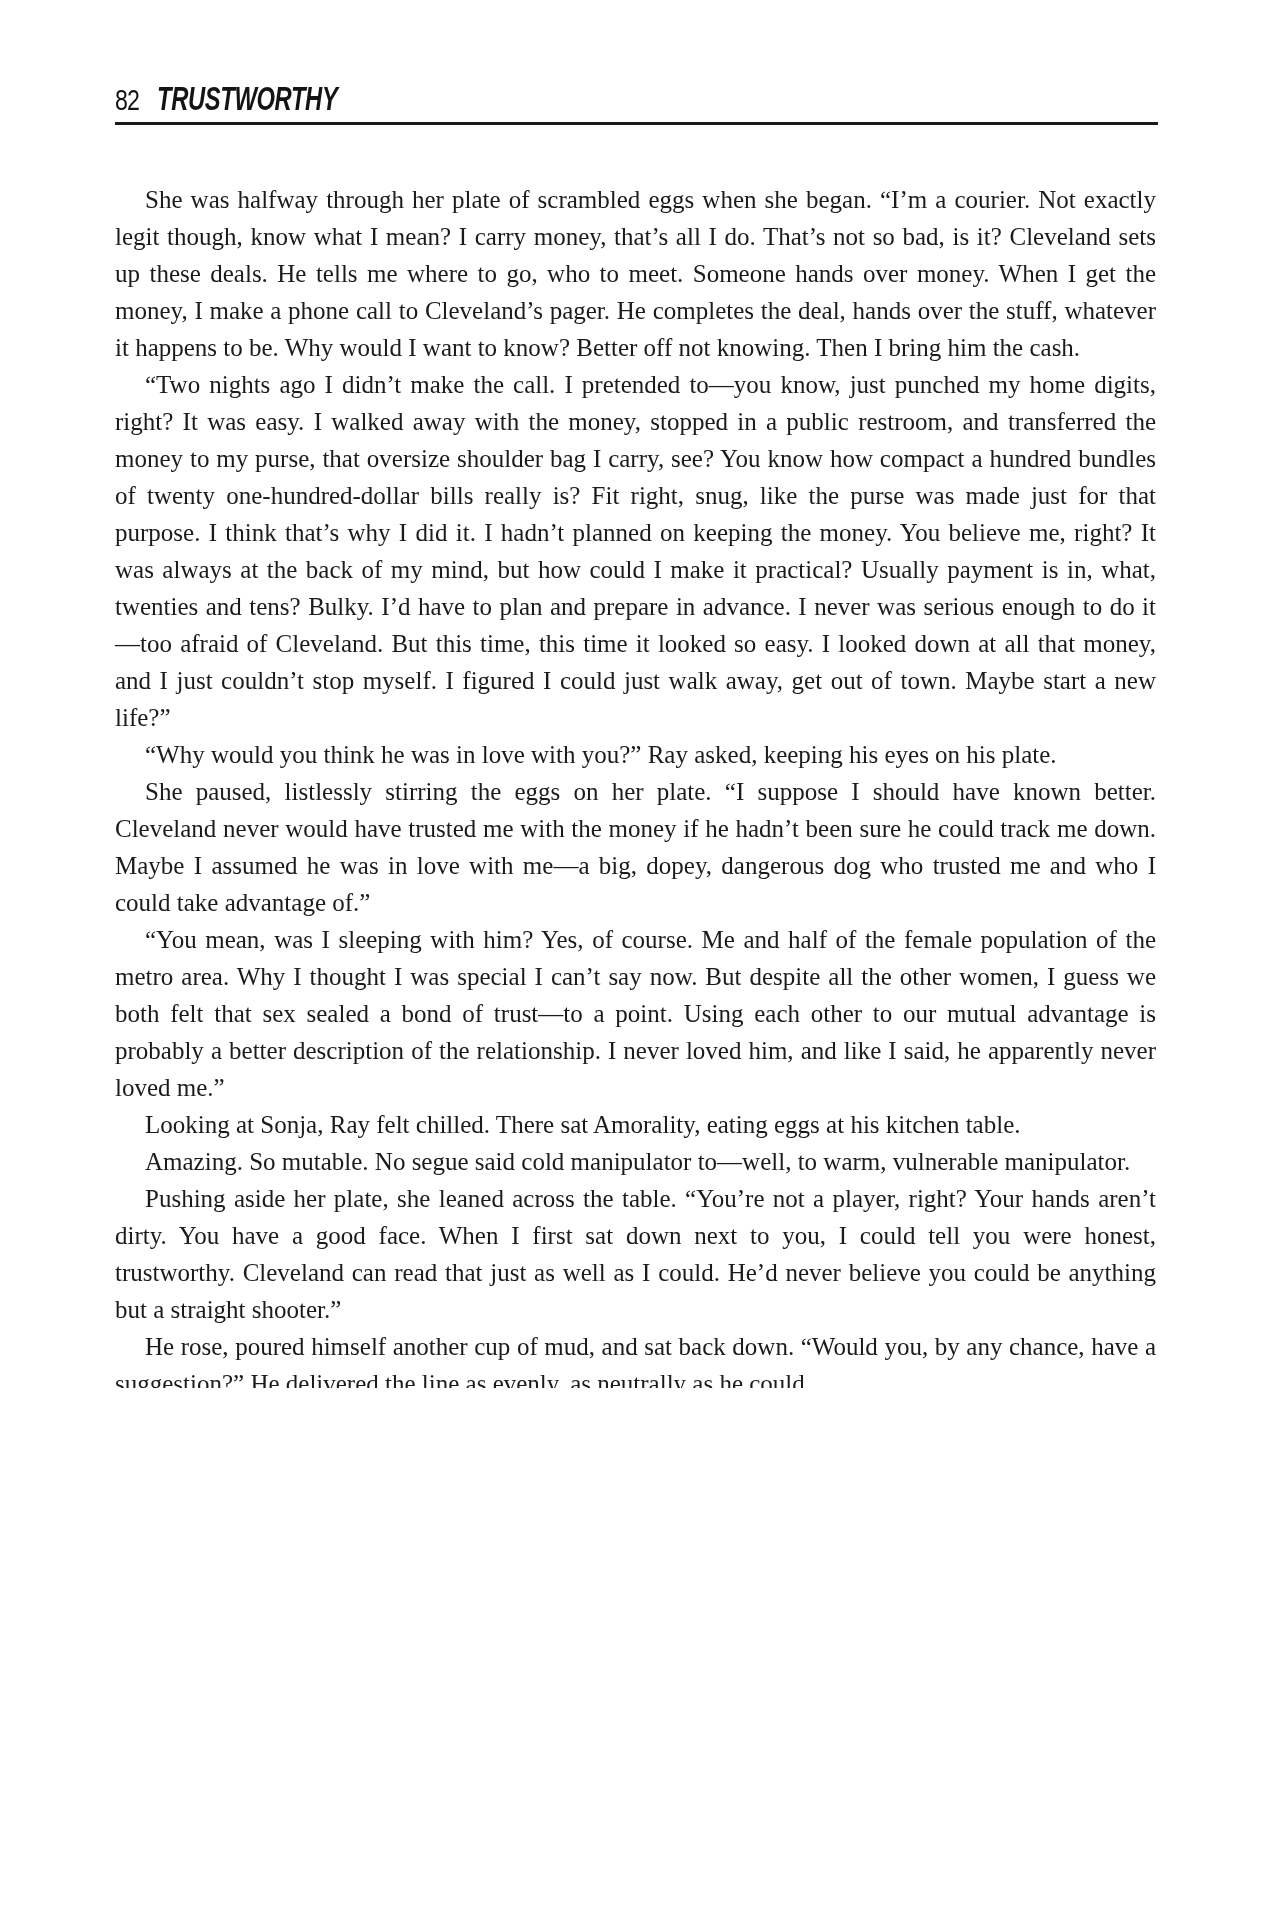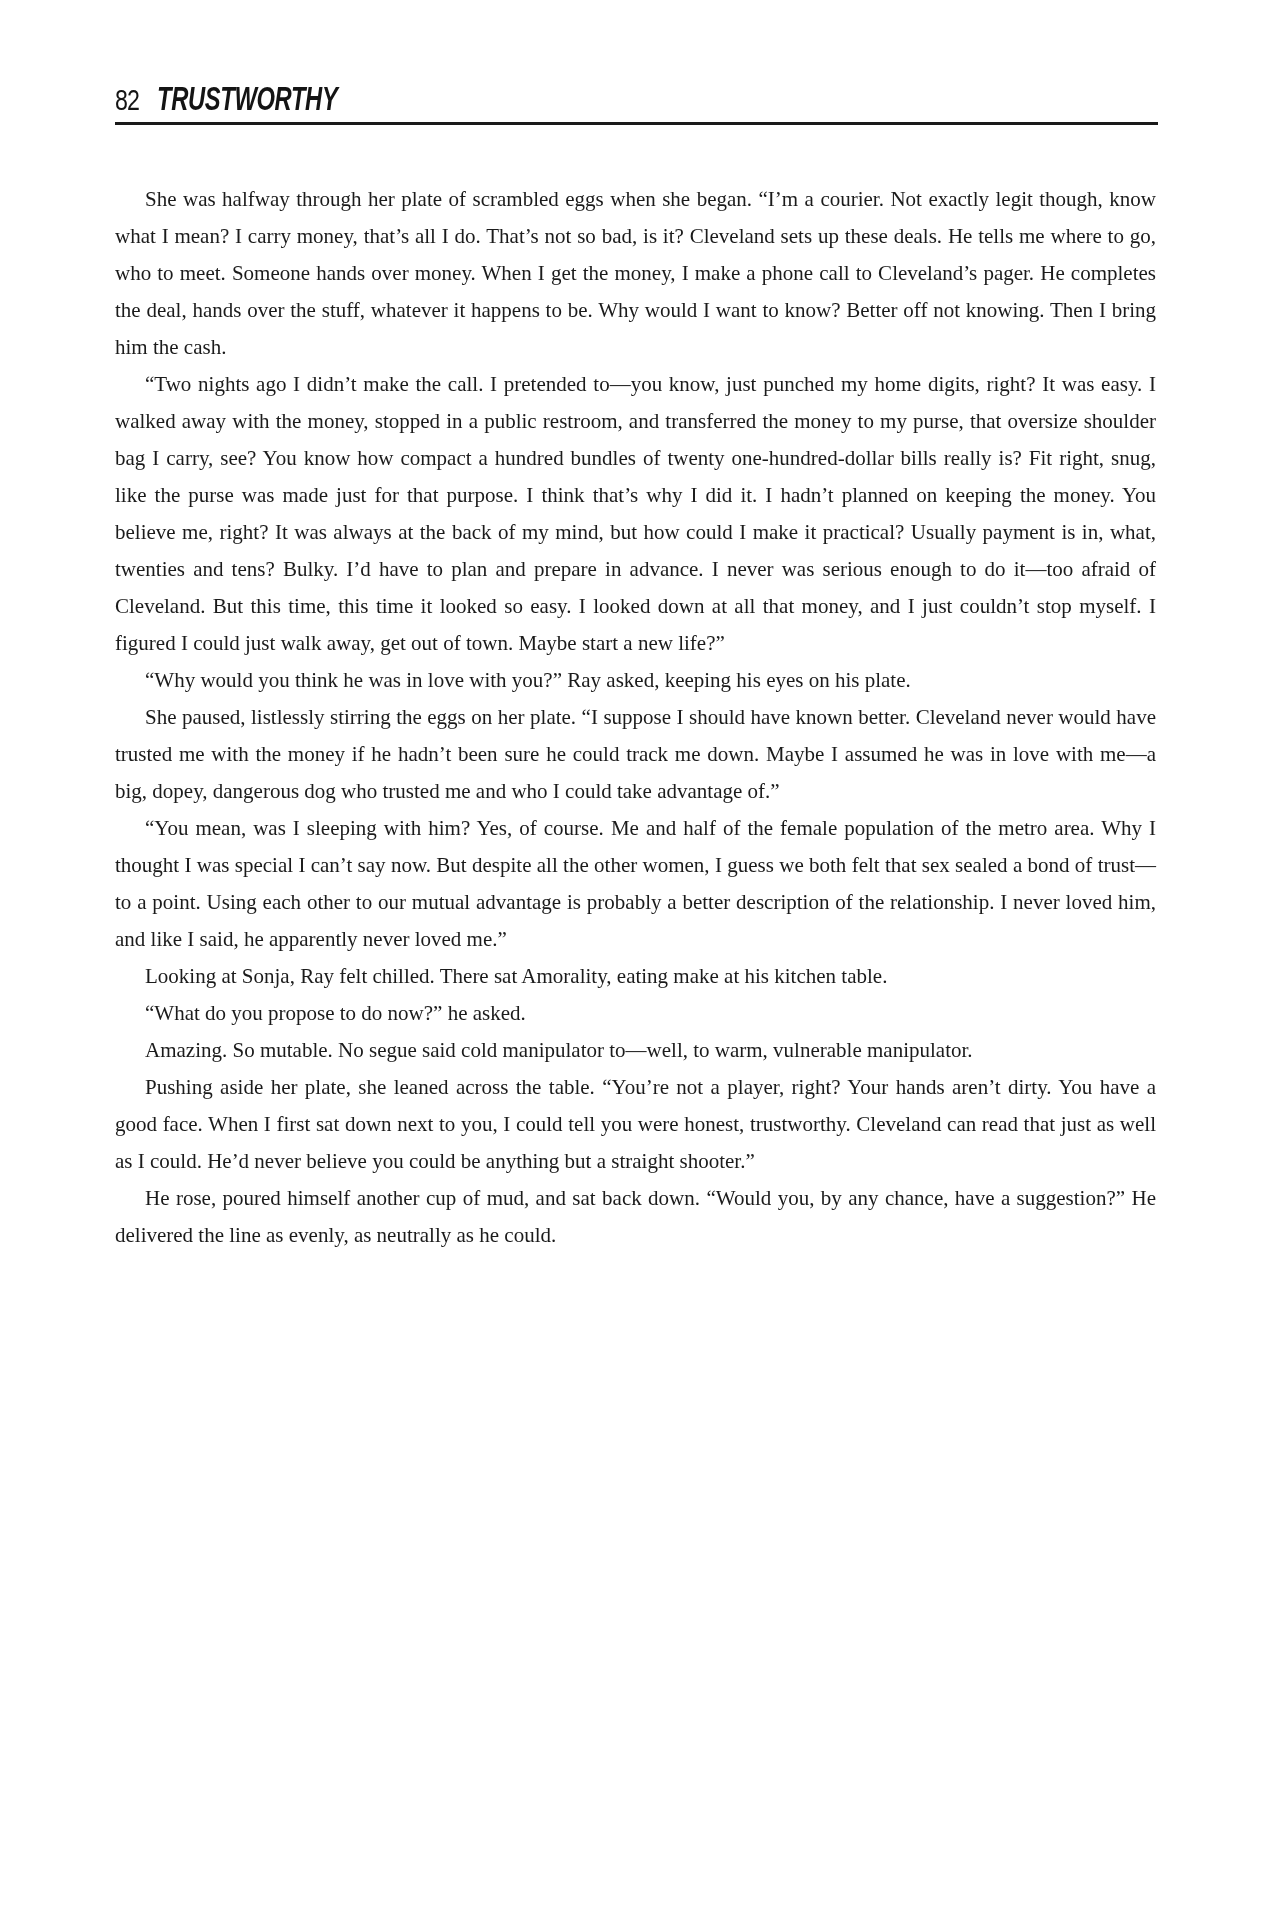--- a/index.html
+++ b/index.html
@@ -50,21 +50,21 @@
     width: 1043px;
     height: 3px;
     background: #1a1a1a;
   }
   .page-body {
     position: absolute;
     left: 115px;
     top: 181px;
     width: 1041px;
     font-family: "Liberation Serif", "DejaVu Serif", serif;
-    font-size: 21px;
+    font-size: 25px;
     line-height: 37px;
     color: #1b1b1b;
     text-align: justify;
   }
   .page-body p {
     margin: 0;
     padding: 0;
     text-indent: 30px;
   }
   .page-body i {
@@ -82,20 +82,19 @@
   </div>
 
   <div class="head-rule"></div>
 
   <div class="page-body">
       <p><span>She was halfway through her plate of scrambled eggs when she began. “I’m a courier. Not exactly legit though, know what I mean? I carry money, that’s all I do. That’s not so bad, is it? Cleveland sets up these deals. He tells me where to go, who to meet. Someone hands over money. When I get the money, I make a phone call to Cleveland’s pager. He completes the deal, hands over the stuff, whatever it happens to be. Why would I want to know? Better off not knowing. Then I bring him the cash.</span></p>
       <p><span>“Two nights ago I didn’t make the call. I pretended to—you know, just punched my home digits, right? It was easy. I walked away with the money, stopped in a public restroom, and transferred the money to my purse, that oversize shoulder bag I carry, see? You know how compact a hundred bundles of twenty one-hundred-dollar bills really is? Fit right, snug, like the purse was made just for that purpose. I think that’s why I did it. I hadn’t planned on keeping the money. You believe me, right? It was always at the back of my mind, but how could I make it practical? Usually payment is in, what, twenties and tens? Bulky. I’d have to plan and prepare in advance. I never was serious enough to do it—too afraid of Cleveland. But this time, this time it looked so easy. I looked down at all that money, and I just couldn’t stop myself. I figured I could just walk away, get out of town. Maybe start a new life?”</span></p>
       <p><span>“Why would you think he was in love with you?” Ray asked, keeping his eyes on his plate.</span></p>
       <p><span>She paused, listlessly stirring the eggs on her plate. “I suppose I should have known better. Cleveland never would have trusted me with the money if he hadn’t been sure he could track me down. Maybe I assumed he was in love with me—a big, dopey, dangerous dog who trusted me and who I could take advantage of.”</span></p>
       <p><span>“You mean, was I sleeping with him? Yes, of course. Me and half of the female population of the metro area. Why I thought I was special I can’t say now. But despite all the other women, I guess we both felt that sex sealed a bond of trust—to a point. Using each other to our mutual advantage is probably a better description of the relationship. I never loved him, and like I said, he apparently never loved me.”</span></p>
-      <p><span>Looking at Sonja, Ray felt chilled. There sat Amorality, eating make at his kitchen table.</span></p>
-      <p><span>“What do you propose to do now?” he asked.</span></p>
+      <p><span>Looking at Sonja, Ray felt chilled. There sat Amorality, eating eggs at his kitchen table.</span></p>
       <p><span>Amazing. So mutable. No segue said cold manipulator to—well, to warm, vulnerable manipulator.</span></p>
       <p><span>Pushing aside her plate, she leaned across the table. “You’re not a player, right? Your hands aren’t dirty. You have a good face. When I first sat down next to you, I could tell you were honest, trustworthy. Cleveland can read that just as well as I could. He’d never believe you could be anything but a straight shooter.”</span></p>
       <p><span>He rose, poured himself another cup of mud, and sat back down. “Would you, by any chance, have a suggestion?” He delivered the line as evenly, as neutrally as he could.</span></p>
     </div>
 
 </div>
 
 </body></html>

